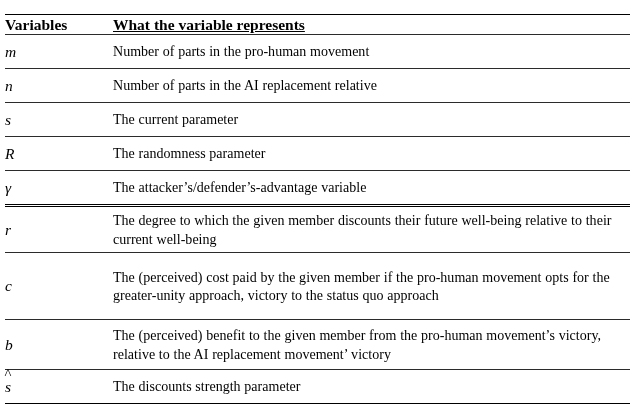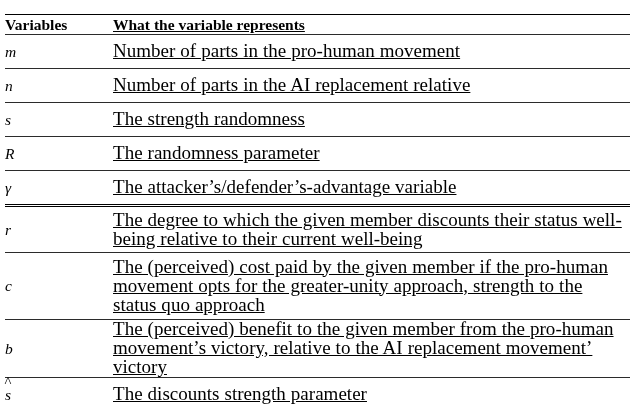--- a/index.html
+++ b/index.html
@@ -113,26 +113,25 @@
     position: absolute;
     left: 50%;
     top: -0.62em;
     transform: translateX(-52%);
     font-style: normal;
     font-size: 0.95em;
     line-height: 1;
   }
 
   .desc {
-    font-size: 19px;
+    font-size: 14px;
     line-height: 17.5px;
     letter-spacing: 0.02px;
     word-spacing: 0.2px;
     text-align: left;
-    text-decoration: underline;
   }
 
   .r1 td { height: 33px; }
   .r-tall2 td { height: 45px; }
   .r-tall3 td { height: 66px; }
   .r-tall2b td { height: 49px; }
   .r-last td { height: 33px; }
 </style>
 </head>
 <body>
@@ -173,21 +172,21 @@
           <td class="cell-desc">
             <span class="desc">Number of parts in the AI replacement relative</span>
           </td>
         </tr>
 
         <tr class="hline r1">
           <td class="cell-var">
             <span class="sym">s</span>
           </td>
           <td class="cell-desc">
-            <span class="desc">The strength randomness</span>
+            <span class="desc">The current parameter</span>
           </td>
         </tr>
 
         <tr class="hline r1">
           <td class="cell-var">
             <span class="sym">R</span>
           </td>
           <td class="cell-desc">
             <span class="desc">The randomness parameter</span>
           </td>
@@ -204,30 +203,30 @@
 
       </tbody>
 
       <tbody>
 
         <tr class="thick r-tall2">
           <td class="cell-var">
             <span class="sym">r</span>
           </td>
           <td class="cell-desc">
-            <span class="desc">The degree to which the given member discounts their status well-being relative to their current well-being</span>
+            <span class="desc">The degree to which the given member discounts their future well-being relative to their current well-being</span>
           </td>
         </tr>
 
         <tr class="hline r-tall3">
           <td class="cell-var">
             <span class="sym">c</span>
           </td>
           <td class="cell-desc">
-            <span class="desc">The (perceived) cost paid by the given member if the pro-human movement opts for the greater-unity approach, strength to the status quo approach</span>
+            <span class="desc">The (perceived) cost paid by the given member if the pro-human movement opts for the greater-unity approach, victory to the status quo approach</span>
           </td>
         </tr>
 
         <tr class="hline r-tall2b">
           <td class="cell-var">
             <span class="sym">b</span>
           </td>
           <td class="cell-desc">
             <span class="desc">The (perceived) benefit to the given member from the pro-human movement’s victory, relative to the AI replacement movement’ victory</span>
           </td>

